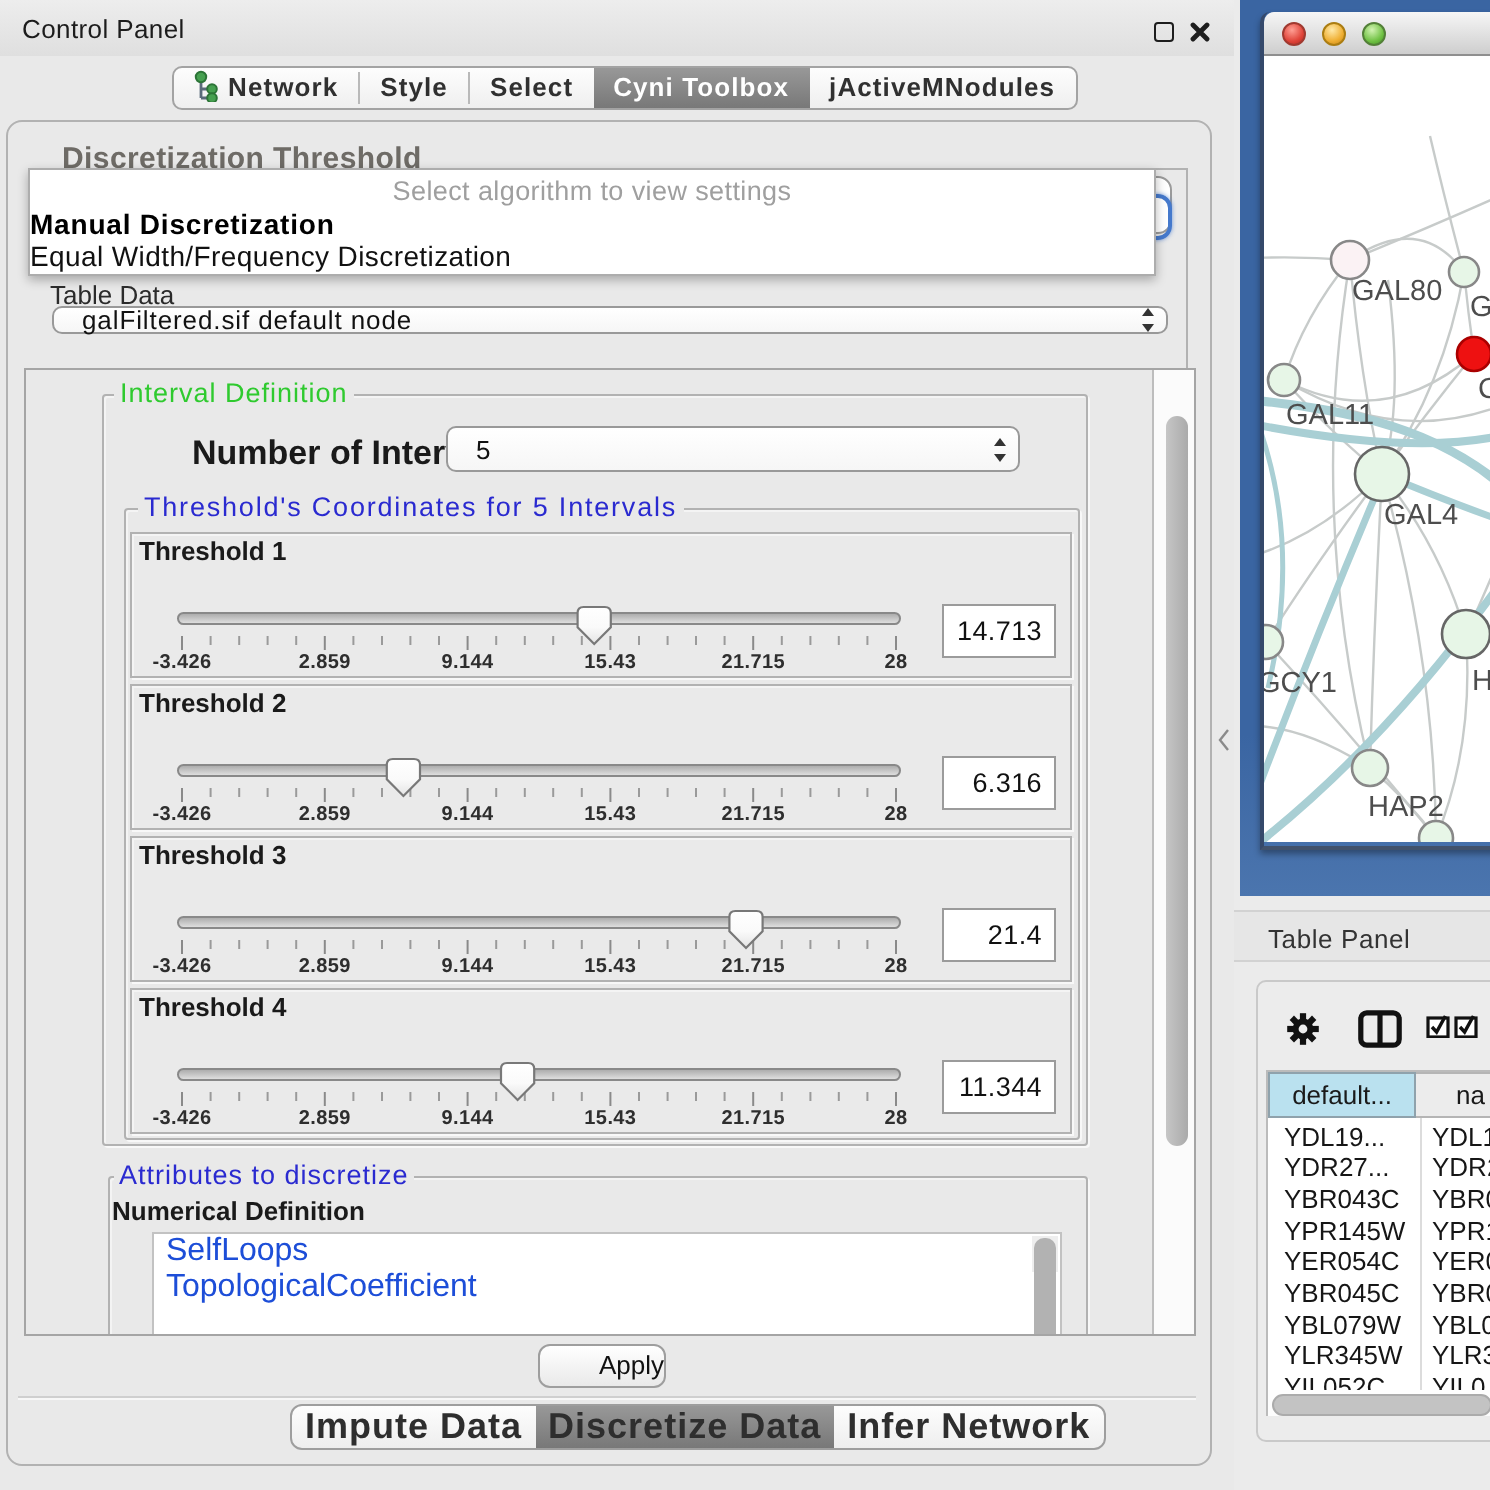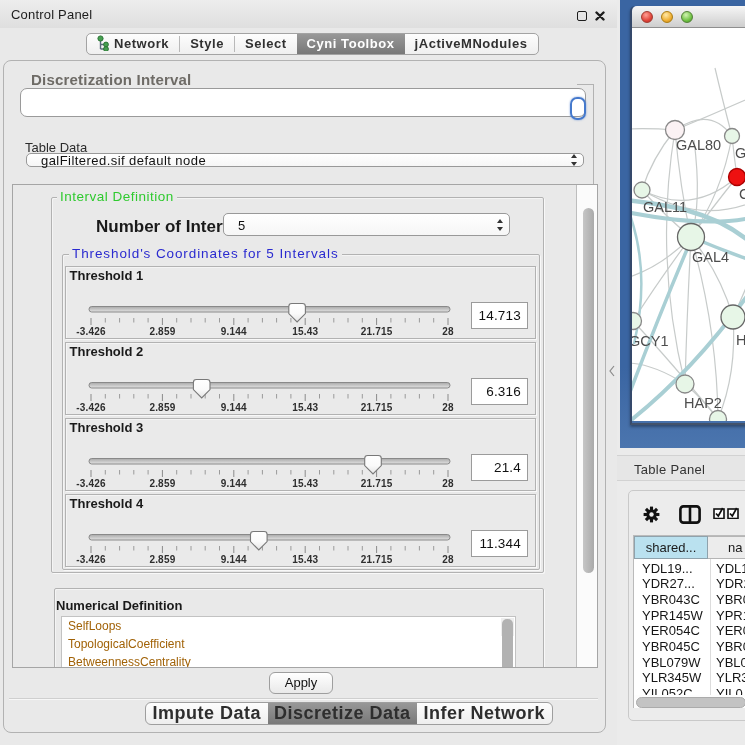--- a/index.html
+++ b/index.html
@@ -41,26 +41,26 @@
 .tbox { position:absolute; border:1px solid #b2b2b2; border-radius:2px; box-shadow:1px 1px 0 #f8f8f8, inset 1px 1px 0 #f4f4f4; }
 .ttitle { position:absolute; top:-8px; font-size:13.5px; letter-spacing:0.5px; background:#e9e9e9; padding:0 3px; white-space:nowrap; }
 
 .tgroup { position:absolute; left:52px; width:471px; height:73px; border:1px solid #b2b2b2; background:#eaeaea; box-shadow:1px 1px 0 #f8f8f8, inset 1px 1px 0 #f4f4f4;padding-left:41px; }
 .tgtitle { position:absolute; left:3.5px; top:1px; font-size:13px; font-weight:700; color:#1a1a1a; }
 .tlabels { position:absolute; left:0; top:59px; height:12px; }
 .tl { position:absolute; width:60px; text-align:center; font-size:10px; letter-spacing:0.2px; font-weight:700; color:#2e2e2e; }
 .tval { position:absolute; left:405px; top:35px; width:57px; height:27px; background:#fff; border:1px solid #9b9b9b; font-size:13.5px; letter-spacing:0.2px; color:#111; text-align:right; line-height:26px; padding-right:6px; }
 
 
-#numlist { position:absolute; left:48px; top:431px; width:455px; height:60px; background:#fff; border:1px solid #c2c2c2; font-size:12px; color:#a16207; }
+#numlist { position:absolute; left:63px; top:431px; width:455px; height:60px; background:#fff; border:1px solid #c2c2c2; font-size:16px; color:#1d4ed8; }
 #numlist div { padding-left:6px; height:18px; line-height:18px; }
 #nlsb { position:absolute; right:1px; top:1px; width:13px; height:56px; background:#eee; }
 #nlsb .thumb { position:absolute; left:1px; top:1px; width:11px; height:54px; border-radius:5px; background:#b2b2b2; }
 
-#applybtn { position:absolute; left:269px; top:672px; width:64px; height:22px; border:1px solid #9e9e9e; border-radius:6px; background:linear-gradient(#ffffff,#e9e9e9); font-size:13px; color:#111; text-align:center; line-height:20px; }
+#applybtn { position:absolute; left:269px; top:672px; width:64px; height:22px; border:1px solid #9e9e9e; border-radius:6px; background:linear-gradient(#ffffff,#e9e9e9); font-size:13px; color:#111; text-align:right; line-height:20px; }
 
 #btabbar { position:absolute; left:145px; top:702px; height:23px; display:flex; border:1px solid #9e9e9e; border-radius:6px; background:linear-gradient(#fdfdfd,#eeeeee); overflow:hidden; }
 .btab { font-size:18px; letter-spacing:0.5px; font-weight:700; color:#2e2e2e; line-height:21px; padding:0 6.5px; white-space:nowrap; }
 
 
 #divider { position:absolute; left:609px; top:363px; width:6px; height:12px; }
 
 
 #bluewin { position:absolute; left:620px; top:0; width:125px; height:448px; background:linear-gradient(#3a65a2 82%,#4b75ae); }
 #macwin { position:absolute; left:629.5px; top:6px; width:136px; height:418.5px; border-left:2.5px solid #35496b; border-bottom:2.5px solid #42526b; border-radius:5px 0 0 0; box-shadow:0 2px 3px rgba(0,0,0,0.35); }
@@ -102,24 +102,29 @@
         </svg>Network</div>
     <div class="tabsep"></div>
     <div class="tab">Style</div>
     <div class="tabsep"></div>
     <div class="tab">Select</div>
     <div class="tab tabsel">Cyni Toolbox</div>
     <div class="tab">jActiveMNodules</div>
   </div>
 
   <div id="panel"></div>
-  <div id="dalg">Discretization Interval</div>
+  <div id="dalg">Discretization Threshold</div>
   <div id="algcombo"></div>
   <div style="position:absolute;left:577px;top:83.5px;width:16.5px;height:100px;border-top:1px solid #b2b2b2;border-right:1px solid #b2b2b2"></div>
   <div style="position:absolute;left:570px;top:96.5px;width:16px;height:23.5px;border:2.4px solid #4579cc;border-radius:7px;box-shadow:0 0 2px rgba(80,130,210,0.8)"></div>
+  <div id="overlay">
+    <div class="l1">Select algorithm to view settings</div>
+    <div class="l2">Manual Discretization</div>
+    <div class="l3">Equal Width/Frequency Discretization</div>
+  </div>
 
   <div id="tdlabel">Table Data</div>
   <div class="combo" style="left:26px;top:153px;width:558px;height:14px">
       <span class="ctext">galFiltered.sif default node</span>
       <div class="stepper"></div>
     </div>
 
   <div id="spane">
 
     <div class="tbox" style="left:38px;top:12px;width:493px;height:376px"></div>
@@ -305,25 +310,25 @@
             <span class="tl" style="left:137.8px">9.144</span>
             <span class="tl" style="left:209.2px">15.43</span>
             <span class="tl" style="left:280.6px">21.715</span>
             <span class="tl" style="left:352.0px">28</span>
           </div>
   </div>
   <div class="tval">11.344</div>
 </div>
 
     <div class="tbox" style="left:41px;top:403px;width:490px;height:300px"></div>
+    <div class="ttitle" style="left:43.5px;top:395px;color:#2a2ad0">Attributes to discretize</div>
     <div style="position:absolute;left:43px;top:413px;font-size:13px;font-weight:700;color:#1a1a1a">Numerical Definition</div>
     <div id="numlist">
       <div>SelfLoops</div>
       <div>TopologicalCoefficient</div>
-      <div>BetweennessCentrality</div>
       <div id="nlsb">
           <div class="thumb"></div>
         </div>
     </div>
 
     <div id="vsb">
         <div class="thumb"></div>
       </div>
   </div>
 
@@ -427,21 +432,21 @@
     <rect x="1" y="2" width="10" height="9.5"></rect>
       <rect x="15" y="2" width="10" height="9.5"></rect>
   </g>
   <g fill="none" stroke="#111" stroke-width="1.7">
     <path d="M3 6.5 L5.3 9 L9.7 1"></path>
       <path d="M17 6.5 L19.3 9 L23.7 1"></path>
   </g>
 </svg>
 
 <div id="ttable">
-  <div class="hcell1">shared...</div>
+  <div class="hcell1">default...</div>
   <div class="hcell2">na</div>
   <div id="colsep"></div>
   <div class="trow" style="top:24.5px">
       <span class="c1">YDL19...</span>
       <span class="c2">YDL1</span>
     </div>
     <div class="trow" style="top:40.2px">
       <span class="c1">YDR27...</span>
       <span class="c2">YDR2</span>
     </div>

